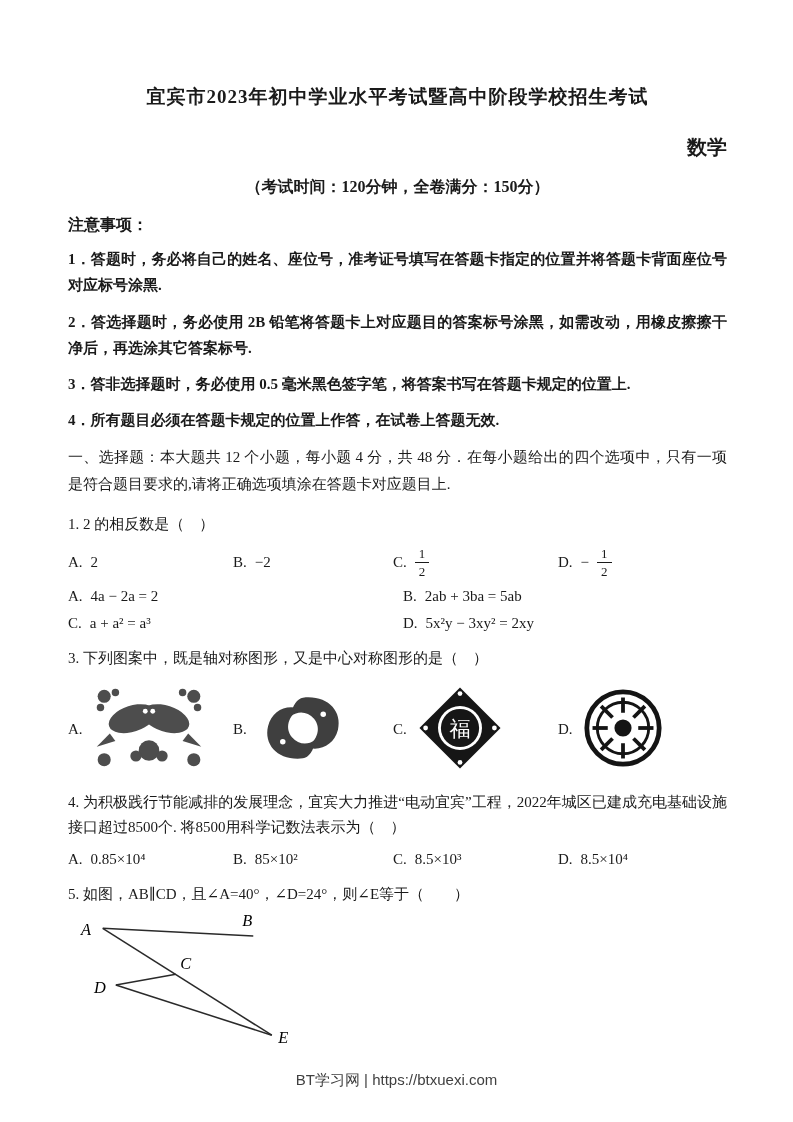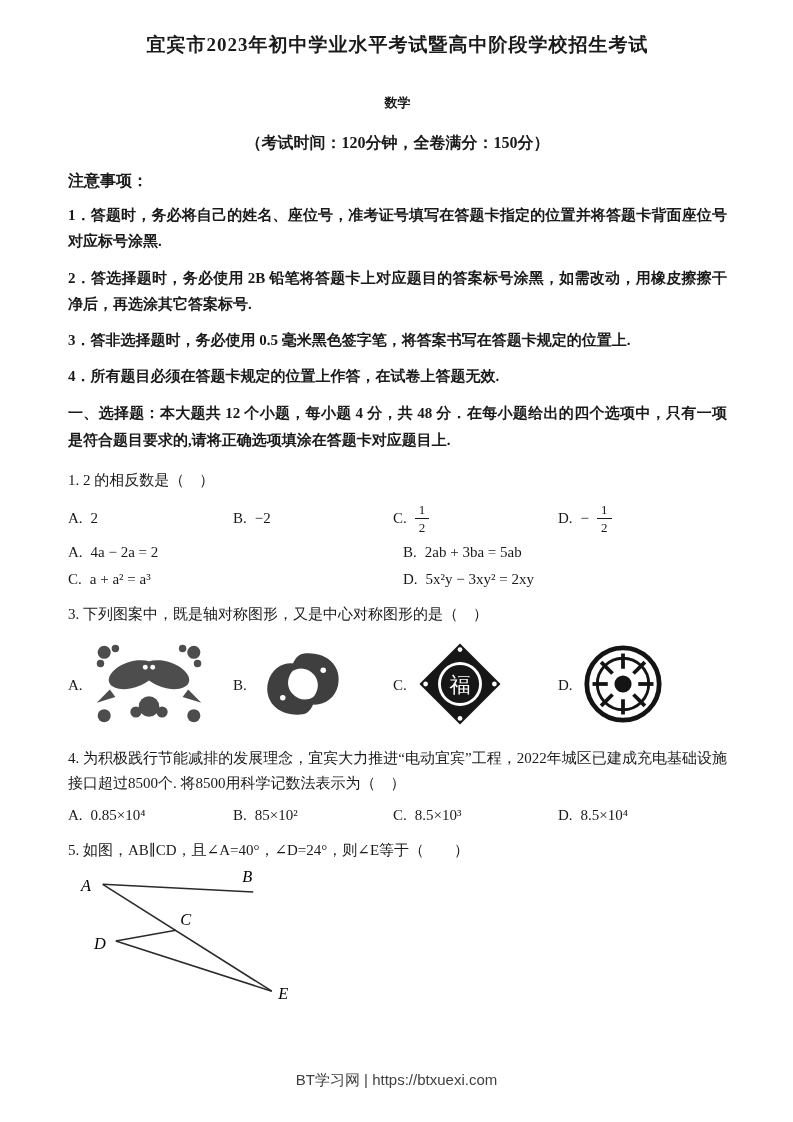--- a/index.html
+++ b/index.html
@@ -4,28 +4,28 @@
 <style>
   * { margin:0; padding:0; box-sizing:border-box; }
   html,body { background:#ffffff; }
   body {
     width:793px; height:1122px;
     font-family:"Liberation Serif","DejaVu Serif",serif;
     color:#1a1a1a;
   }
   .page {
     position:relative; width:793px; height:1122px;
-    padding:32px 66px 0 68px; overflow:hidden; background:#fff;
+    padding:84px 66px 0 68px; overflow:hidden; background:#fff;
   }
   .title   { text-align:center; font-size:19px; font-weight:bold; letter-spacing:1px; line-height:26px; }
-  .subject { text-align:center; font-size:13px; font-weight:bold; margin-top:32px; line-height:26px; }
+  .subject { text-align:right; font-size:20px; font-weight:bold; margin-top:24px; line-height:26px; }
   .exam-info { text-align:center; font-size:16px; font-weight:bold; margin-top:16px; line-height:22px; }
   .notes-heading { font-size:16px; font-weight:bold; margin-top:16px; line-height:22px; }
   .note { font-size:15px; font-weight:bold; line-height:1.75; margin-top:10px; text-align:justify; }
-  .section { font-size:15px; line-height:1.8; margin-top:10px; text-align:justify;font-weight:bold; }
+  .section { font-size:15px; line-height:1.8; margin-top:10px; text-align:justify; }
   .qtext { font-size:15px; line-height:1.7; margin-top:14px; text-align:justify; }
   .opt-row { display:flex; align-items:center; margin-top:10px; font-size:15px; }
   .opt { display:flex; align-items:center; gap:8px; }
   .w1 { width:165px; } .w2 { width:160px; } .w3 { width:165px; }
   .opt2 { width:335px; }
   .math { }
   .frac { display:inline-flex; flex-direction:column; align-items:center; line-height:1; font-size:13px; vertical-align:middle; }
   .frac .num { border-bottom:1.2px solid #1a1a1a; padding:0 4px 2px; }
   .frac .den { padding-top:2px; }
   .img-row { display:flex; align-items:center; margin-top:12px; font-size:15px; }

